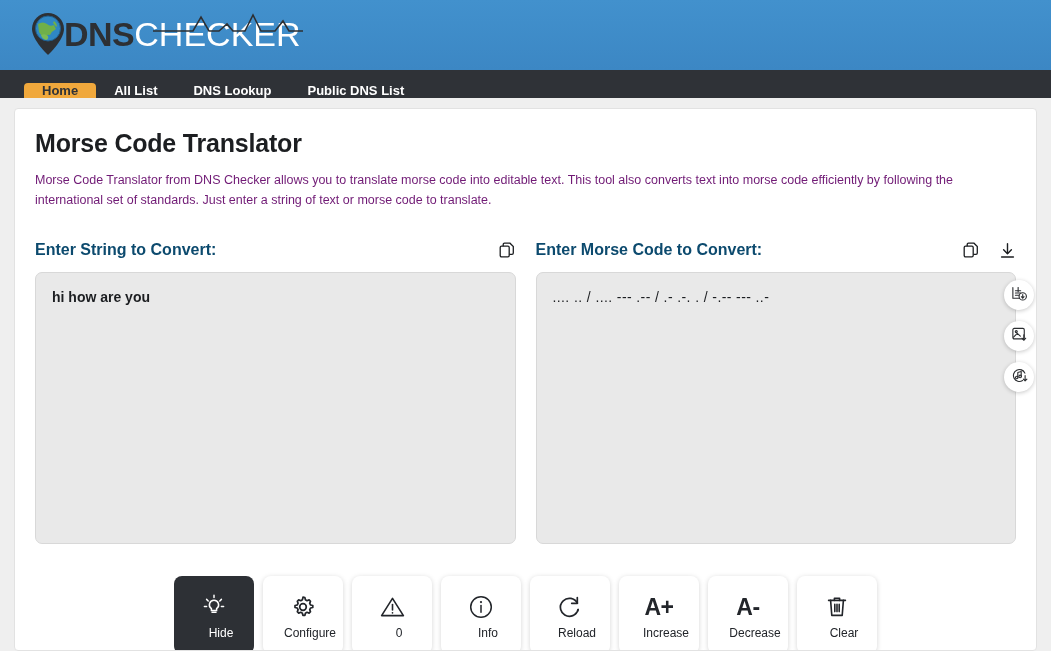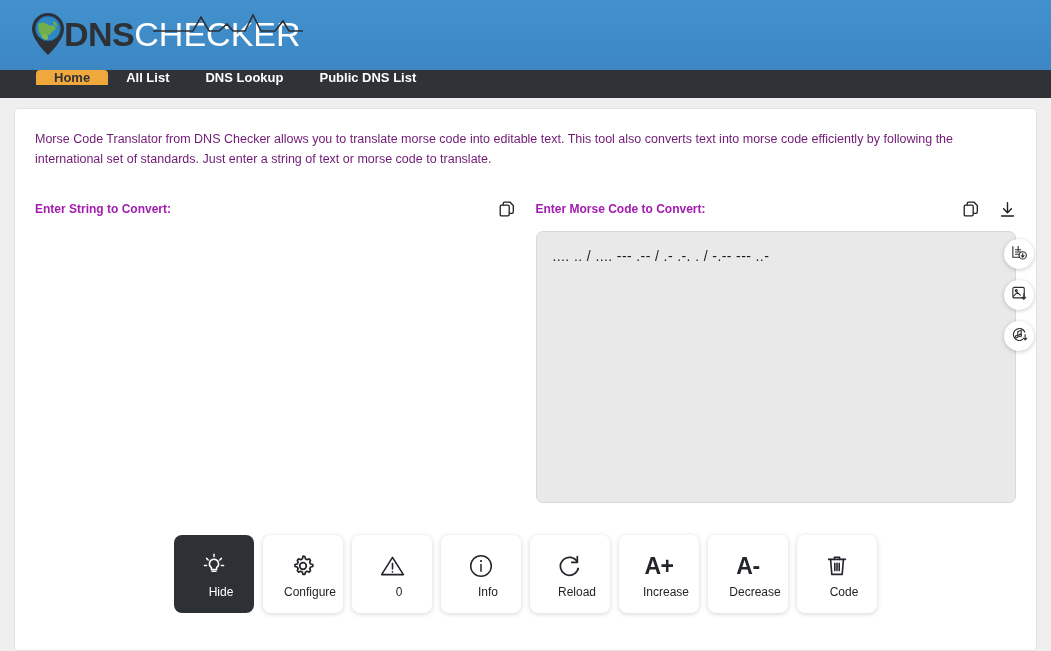--- a/index.html
+++ b/index.html
@@ -39,22 +39,22 @@
   .logo-dns { color: #2d3034; font-weight: bold; }
   .logo-checker { color: #ffffff; font-weight: 300; letter-spacing: 0px; }
   .pulse { position: absolute; right: -2px; top: 2px; }
 
   
   .nav-bar {
     position: relative;
     height: 28px;
     background: #2f3237;
     display: flex;
-    align-items: flex-start;
-    padding-left: 36px;
+    align-items: flex-end;
+    padding-left: 24px;
   }
   .nav-item {
     display: flex; align-items: center;
     padding: 0 18px;
     color: #ffffff;
     font-size: 13px;
     font-weight: bold;
     cursor: pointer;
     white-space: nowrap;
   }
@@ -98,23 +98,23 @@
     gap: 20px;
   }
   .panel { flex: 1 1 0; position: relative; }
   .panel-head {
     display: flex;
     align-items: center;
     margin-bottom: 12px;
     height: 20px;
   }
   .panel-label {
-    font-size: 12px;
+    font-size: 16px;
     font-weight: bold;
-    color: #a21caf;
+    color: #0c4a6e;
   }
   .panel-actions {
     margin-left: auto;
     display: flex;
     gap: 18px;
     align-items: center;
   }
   .icon-btn {
     width: 18px; height: 18px;
     display: flex; align-items: center; justify-content: center;
@@ -235,36 +235,38 @@
     <span>DNS Lookup</span>
   </div>
   <div class="nav-item">
     <span>Public DNS List</span>
   </div>
 </div>
 
 <div class="page-shell">
   <div class="card">
 
+    <h1 class="page-title">Morse Code Translator</h1>
     <p class="page-desc">Morse Code Translator from DNS Checker allows you to translate morse code into editable text. This tool also converts text into morse code efficiently by following the international set of standards. Just enter a string of text or morse code to translate.</p>
 
     <div class="panels">
 
       <div class="panel">
         <div class="panel-head">
           <span class="panel-label">Enter String to Convert:</span>
           <div class="panel-actions">
             <div class="icon-btn">
               <svg width="16" height="16" viewBox="0 0 16 16" fill="none" stroke="currentColor" stroke-width="1.3">
                 <rect x="1.2" y="4.2" width="9" height="10.6" rx="1.3"></rect>
                 <path d="M4.2 4.2 V2.5 a1.3 1.3 0 0 1 1.3 -1.3 H11 l3.3 3.3 V11 a1.3 1.3 0 0 1 -1.3 1.3 h-2.6"></path>
               </svg>
             </div>
           </div>
         </div>
+        <textarea class="ta" placeholder="" style="">hi how are you</textarea>
       </div>
 
       <div class="panel">
         <div class="panel-head">
           <span class="panel-label">Enter Morse Code to Convert:</span>
           <div class="panel-actions">
             <div class="icon-btn">
               <svg width="16" height="16" viewBox="0 0 16 16" fill="none" stroke="currentColor" stroke-width="1.3">
                 <rect x="1.2" y="4.2" width="9" height="10.6" rx="1.3"></rect>
                 <path d="M4.2 4.2 V2.5 a1.3 1.3 0 0 1 1.3 -1.3 H11 l3.3 3.3 V11 a1.3 1.3 0 0 1 -1.3 1.3 h-2.6"></path>
@@ -390,19 +392,19 @@
 
       <div class="tool">
         <span class="tool-icon">
           <svg width="24" height="26" viewBox="0 0 24 26" fill="none" stroke="currentColor" stroke-width="1.6" stroke-linecap="round" stroke-linejoin="round">
             <path d="M3.6 6.4 H20.4"></path>
             <path d="M9.4 6.4 V4.2 h5.2 v2.2"></path>
             <path d="M5.6 6.4 L6.8 21.4 h10.4 L18.4 6.4"></path>
             <path d="M9.8 10.4 V17.6 M12 10.4 V17.6 M14.2 10.4 V17.6"></path>
           </svg>
         </span>
-        <span class="tool-label">Code</span>
+        <span class="tool-label">Clear</span>
       </div>
 
     </div>
 
   </div>
 </div>
 
 </body></html>

